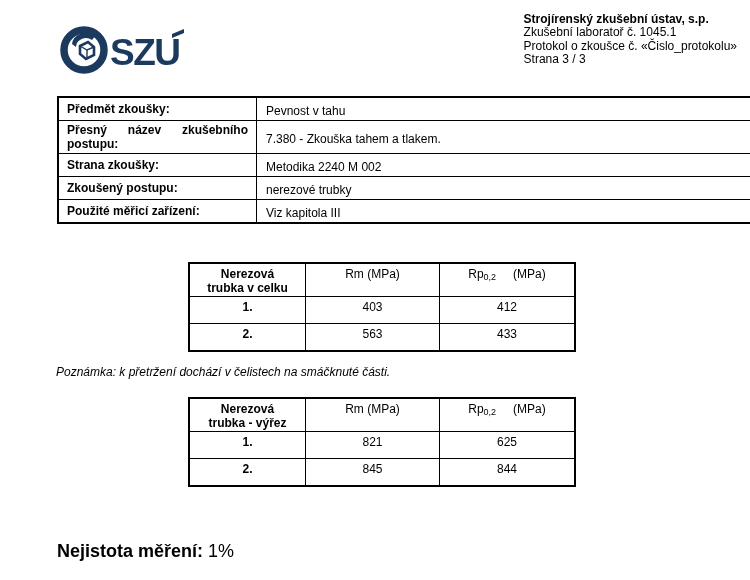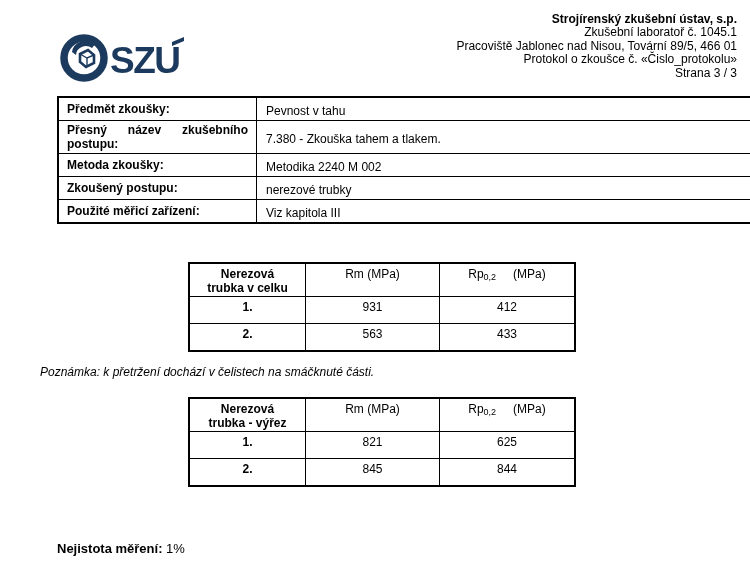--- a/index.html
+++ b/index.html
@@ -3,25 +3,25 @@
 <meta charset="utf-8">
 <style>
   html,body { margin:0; padding:0; background:#e8e8e8; }
   .page {
     position:relative; width:750px; height:580px; background:#ffffff;
     font-family:"Liberation Sans", sans-serif; color:#000; overflow:hidden;
     margin:0 auto;
   }
 
   
-  .logo { position:absolute; left:60px; top:24px;margin-top:8px; }
+  .logo { position:absolute; left:60px; top:24px; }
 
   
   .header-block {
-    position:absolute; top:13px; right:13px; text-align:right;
+    position:absolute; top:13px; right:13px; 
     font-size:12px; line-height:13.4px; white-space:nowrap;
   }
   .header-block .h1 { font-weight:bold; }
 
   
   table { border-collapse:collapse; position:absolute; table-layout:fixed; }
   .info-table { left:57px; top:96px; width:734px; font-size:12px; border:2px solid #000; }
   .info-table td { border:1.6px solid #000; vertical-align:middle; }
   .info-table td.lbl { width:181px; font-weight:bold; padding:2px 8px 2px 8px; }
   .info-table td.lbl.justify { text-align:justify; text-align-last:left; }
@@ -37,22 +37,22 @@
   .results th.c1 { width:113px; font-weight:bold; line-height:14px; }
   .results th.c2 { width:131px; }
   .results th.c3 { width:132px; }
   .results tr.hdr { height:29px; }
   .results tr.data { height:27px; }
   .results td.id { font-weight:bold; }
   .sub { font-size:9px; position:relative; top:2px; }
   .sfx { margin-left:17px; }
 
   
-  .note { position:absolute; left:40px; top:365px; font-style:italic; font-size:12px; }
-  .uncertainty { position:absolute; left:57px; top:541px; font-size:13px; }
+  .note { position:absolute; left:56px; top:365px; font-style:italic; font-size:12px; }
+  .uncertainty { position:absolute; left:57px; top:541px; font-size:18px; }
   .uncertainty .b { font-weight:bold; }
 </style>
 </head>
 <body>
 
 <div class="page">
 
   <div class="logo">
     <svg width="130" height="52" viewBox="0 0 130 52">
       <g>
@@ -65,37 +65,36 @@
         </g>
       </g>
       <text x="50" y="41" font-family="Liberation Sans, sans-serif" font-weight="bold" font-size="37" letter-spacing="-1.5" fill="#1c3a5e">SZU</text>
       <path d="M112 10 L124 5 L124 9 L112 14 Z" fill="#1c3a5e"></path>
     </svg>
   </div>
 
   <div class="header-block">
     <div class="h1">Strojírenský zkušební ústav, s.p.</div>
     <div>Zkušební laboratoř č. 1045.1</div>
-    <div>Pracoviště Jablonec nad Nisou, Tovární 89/5, 466 01</div>
     <div>Protokol o zkoušce č. «Čislo_protokolu»</div>
     <div>Strana 3 / 3</div>
   </div>
 
   <table class="info-table">
     <tbody>
         <tr>
       <td class="lbl">Předmět zkoušky:</td>
       <td class="val">Pevnost v tahu</td>
     </tr>
     <tr class="tall">
       <td class="lbl justify">Přesný název zkušebního postupu:</td>
       <td class="val">7.380 - Zkouška tahem a tlakem.</td>
     </tr>
     <tr>
-      <td class="lbl">Metoda zkoušky:</td>
+      <td class="lbl">Strana zkoušky:</td>
       <td class="val">Metodika 2240 M 002</td>
     </tr>
     <tr>
       <td class="lbl">Zkoušený postupu:</td>
       <td class="val">nerezové trubky</td>
     </tr>
     <tr>
       <td class="lbl">Použité měřicí zařízení:</td>
       <td class="val">Viz kapitola III</td>
     </tr>
@@ -109,21 +108,21 @@
         <span>Nerezová</span><br>
         <span>trubka v celku</span>
       </th>
       <th class="c2">Rm (MPa)</th>
       <th class="c3">
         <span>Rp</span><span class="sub">0,2</span><span class="sfx">(MPa)</span>
       </th>
     </tr>
     <tr class="data">
       <td class="id">1.</td>
-      <td>931</td>
+      <td>403</td>
       <td>412</td>
     </tr>
     <tr class="data">
       <td class="id">2.</td>
       <td>563</td>
       <td>433</td>
     </tr>
   </tbody>
     </table>
 

